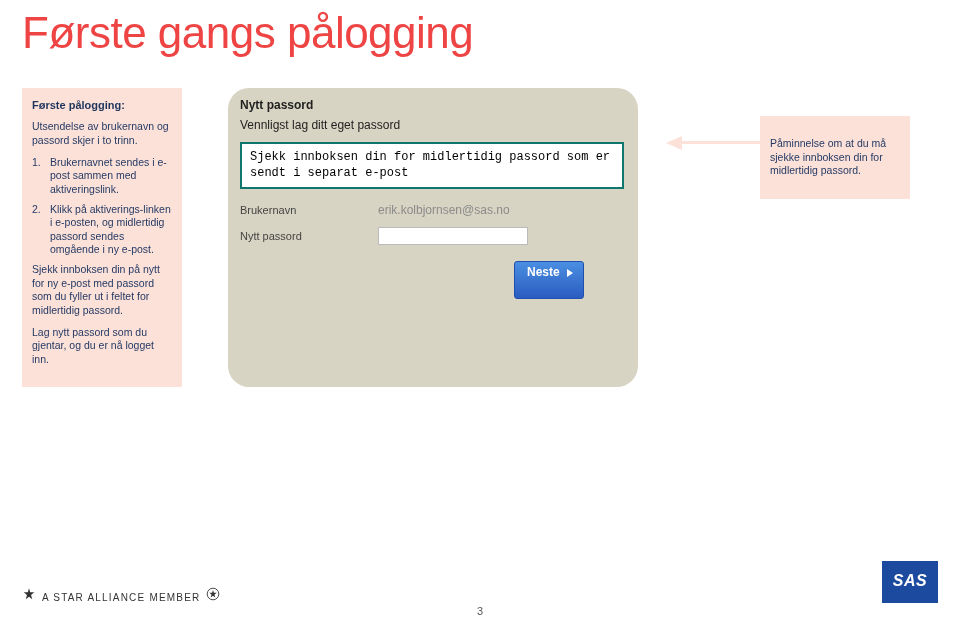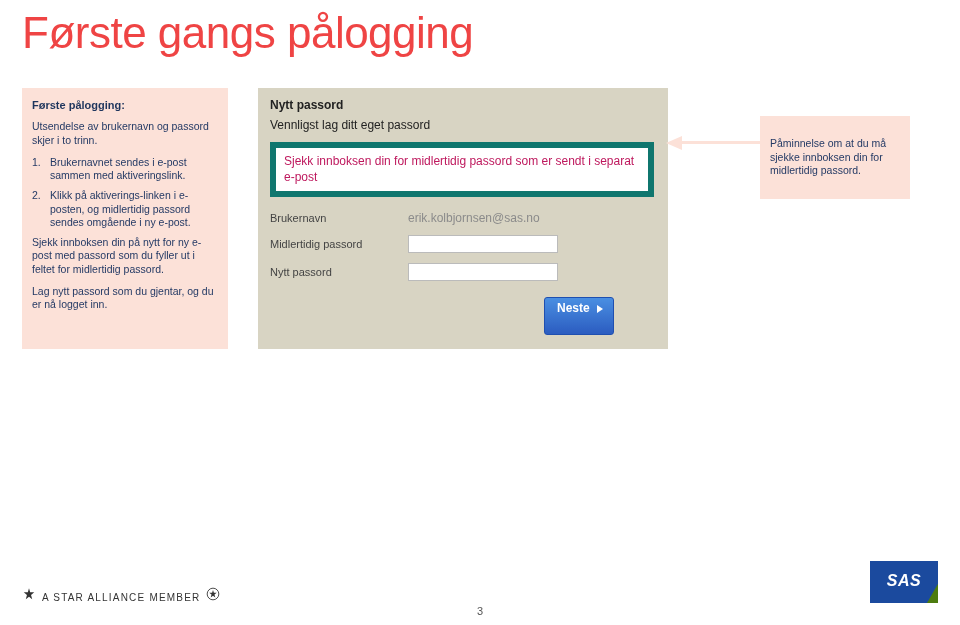--- a/index.html
+++ b/index.html
@@ -16,65 +16,67 @@
     color: #ef4444;
     font-weight: 300;
     padding: 8px 0 0 22px;
     letter-spacing: -0.5px;
   }
   .main-area {
     display: flex;
     padding-top: 30px;
   }
   .sidebar {
-    width: 206px;
+    width: 160px;
     margin-left: 22px;
     background: #fce1d8;
     padding: 10px 10px 12px 10px;
     font-size: 10.5px;
     line-height: 1.3;
     color: #243a65;
   }
   .sidebar-heading {
     font-weight: bold;
     color: #1e355d;
     margin-bottom: 8px;
     font-size: 11px;
   }
   .sidebar p { margin-bottom: 8px; }
   .sidebar ol { list-style: none; }
   .sidebar li { display: flex; margin-bottom: 6px; }
   .li-num { width: 18px; flex: 0 0 18px; }
   .li-txt { flex: 1; }
   .form-panel {
-    margin-left: 30px;
+    margin-left: 46px;
     width: 410px;
     background: #d8d4c3;
     padding: 10px 14px 14px 12px;
     position: relative;
+    border-radius: 21px;
   }
   .panel-title {
     font-weight: bold;
     font-size: 12px;
     color: #222;
     margin-bottom: 6px;
   }
   .panel-sub {
     font-size: 12px;
     color: #222;
     margin-bottom: 10px;
   }
   .notice {
-    border: 6px solid #0f766e;
+    border: 2px solid #0f766e;
     background: #fff;
     font-size: 12px;
-    color: #be185d;
+    color: #000000;
     padding: 6px 8px;
     margin-bottom: 14px;
     line-height: 1.3;
+    font-family: Liberation Mono, monospace;
   }
   .form-row {
     display: flex;
     align-items: center;
     margin-bottom: 10px;
     font-size: 12px;
     color: #444;
   }
   .form-row .lbl { width: 138px; font-family: Verdana, sans-serif; font-size: 11px; }
   .form-row input[type=text],
@@ -160,21 +162,21 @@
   }
   .page-num {
     position: absolute;
     bottom: 8px;
     left: 50%;
     transform: translateX(-50%);
     font-size: 11px;
     color: #555;
   }
   .sas-logo {
-    width: 68px;
+    width: 56px;
     height: 42px;
     background: #4d7c0f;
     position: relative;
     overflow: hidden;
   }
   .sas-logo::before {
     content: '';
     position: absolute;
     width: 100px; height: 100px;
     background: #1b4a9e;
@@ -224,24 +226,20 @@
   <div class="form-panel">
     <div class="panel-title">Nytt passord</div>
     <div class="panel-sub">Vennligst lag ditt eget passord</div>
     <div class="notice">Sjekk innboksen din for midlertidig passord som er sendt i separat e-post</div>
 
     <div class="form-row">
       <span class="lbl">Brukernavn</span>
       <span class="readonly">erik.kolbjornsen@sas.no</span>
     </div>
     <div class="form-row">
-      <span class="lbl">Midlertidig passord</span>
-      <input type="password" style="">
-    </div>
-    <div class="form-row">
       <span class="lbl">Nytt passord</span>
       <input type="password" style="">
     </div>
     <div class="btn-row">
       <button class="neste-btn">
         <span>Neste</span>
         <span class="arrow"></span>
       </button>
     </div>
   </div>

